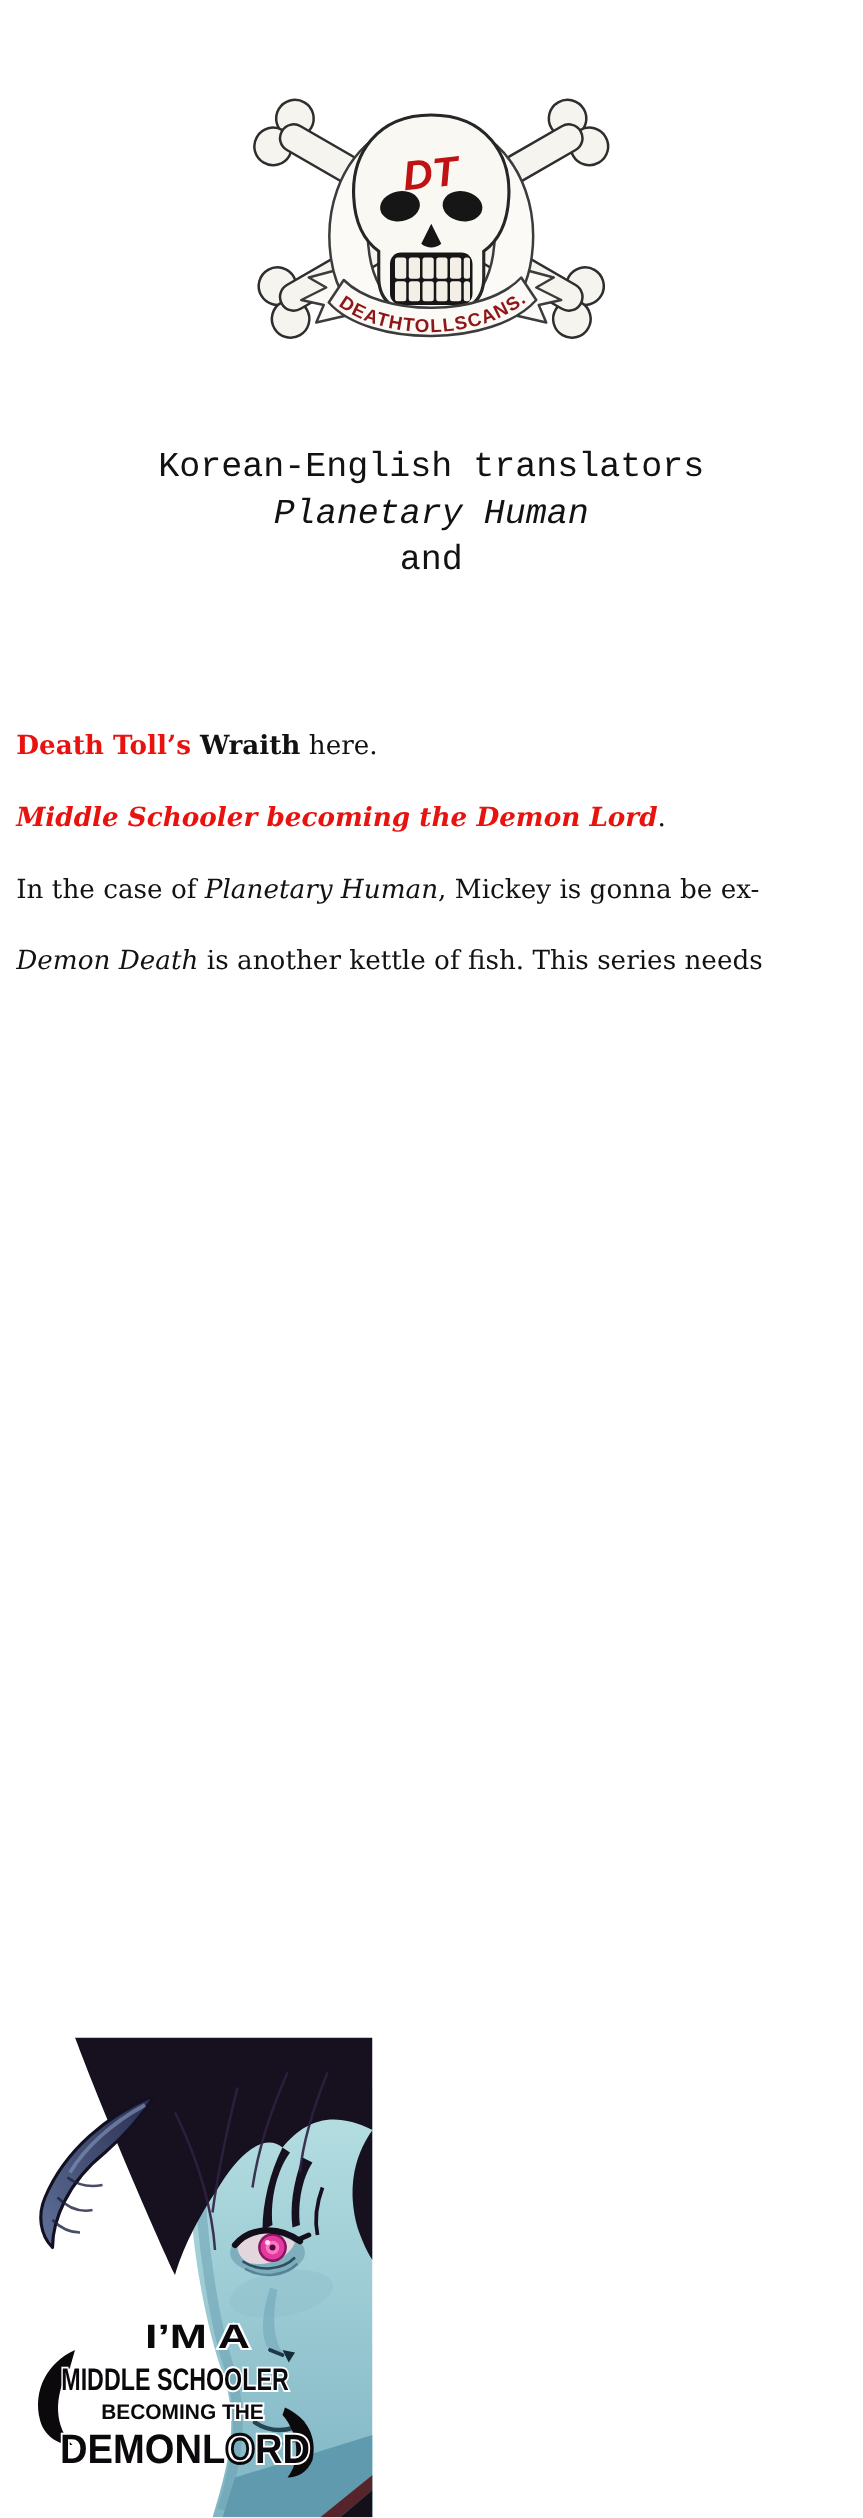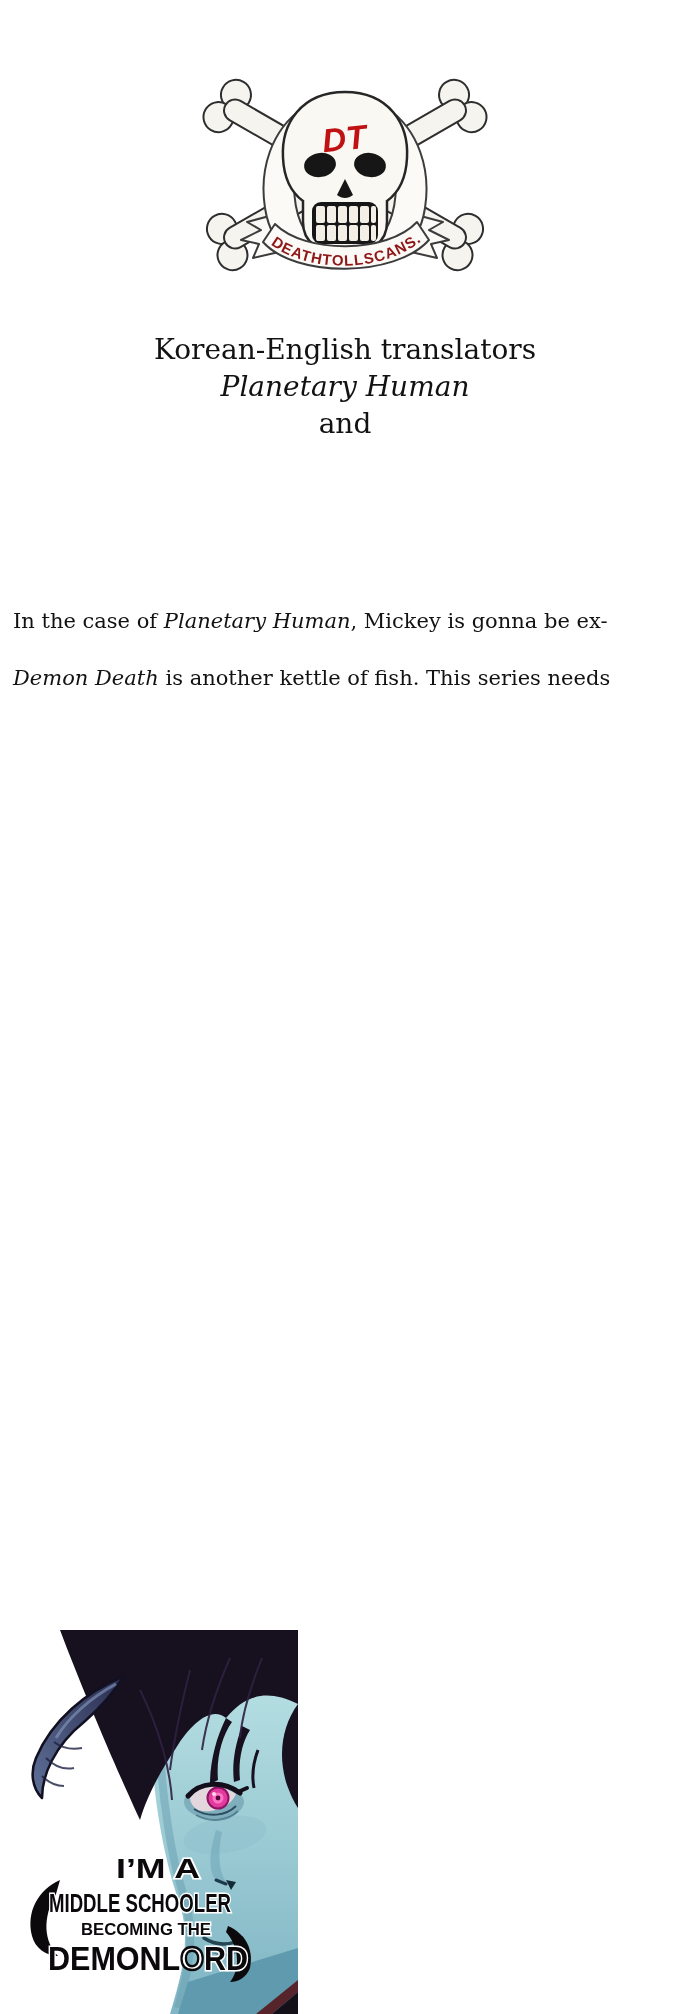--- a/index.html
+++ b/index.html
@@ -4,22 +4,22 @@
 <style>
   :root{
     --red:#e8120e; --purple:#8d2ae0; --banner_red:#8e1616;
     --monogram_red:#c01212; --text:#121212; --bg:#ffffff;
   }
   *{box-sizing:border-box;}
   body{margin:0;background:#fff;}
   .page{position:relative;width:690px;height:2014px;background:var(--bg);
         font-family:"DejaVu Serif","Liberation Serif",serif;color:var(--text);overflow:hidden;}
   .logo-wrap{position:absolute;top:46px;left:0;width:100%;display:flex;justify-content:center;}
-  .heading{position:absolute;top:331px;left:0;width:100%;text-align:center;
-           font-size:28px;line-height:37px;}
+  .heading{position:absolute;top:356px;left:0;width:100%;text-align:center;
+           font-size:28px;line-height:37px;font-family:Liberation Mono, monospace;}
   .body-text{position:absolute;top:580px;left:13px;width:666px;font-size:21px;line-height:31px;}
   .para{margin:0 0 26px 0;}
   .line{white-space:nowrap;}
   .r{color:var(--red);}
   .p{color:var(--purple);}
   .b{font-weight:700;}
   .i{font-style:italic;}
   .series-title{position:absolute;top:1482px;left:0;width:100%;text-align:center;
                 font-style:italic;font-size:30px;line-height:41px;}
   .cover{position:absolute;left:20px;top:1630px;width:278px;height:384px;}
@@ -95,20 +95,24 @@
   </div>
 
   <div class="heading">
       <div class="line"><span>Korean-English translators</span></div>
       <div class="line"><span class="i">Planetary Human</span></div>
       <div class="line"><span>and</span></div>
     </div>
 
   <div class="body-text">
     <div class="para">
+        <div class="line"><span class="r b">Death Toll’s </span><span class="b">Wraith</span><span> here.</span></div>
+      </div>
+    <div class="para">
+        <div class="line"><span class="r b i">Middle Schooler becoming the Demon Lord</span><span>.</span></div>
       </div>
     <div class="para">
         <div class="line"><span>In the case of </span><span class="i">Planetary Human</span><span>, Mickey is gonna be ex-</span></div>
         <div class="line"><span></span></div>
         <div class="line"><span></span></div>
         <div class="line"><span></span></div>
       </div>
     <div class="para">
         <div class="line"><span class="i">Demon Death</span><span> is another kettle of fish. This series needs</span></div>
         <div class="line"><span></span></div>

